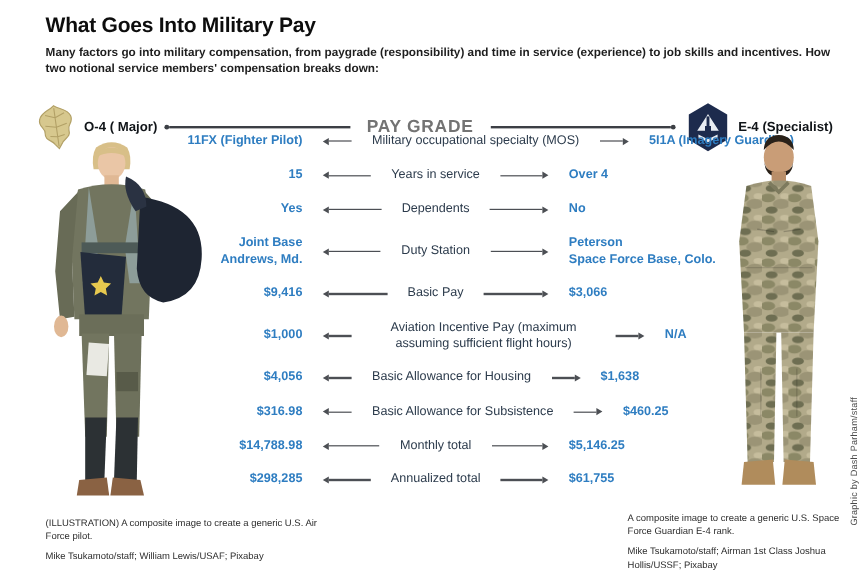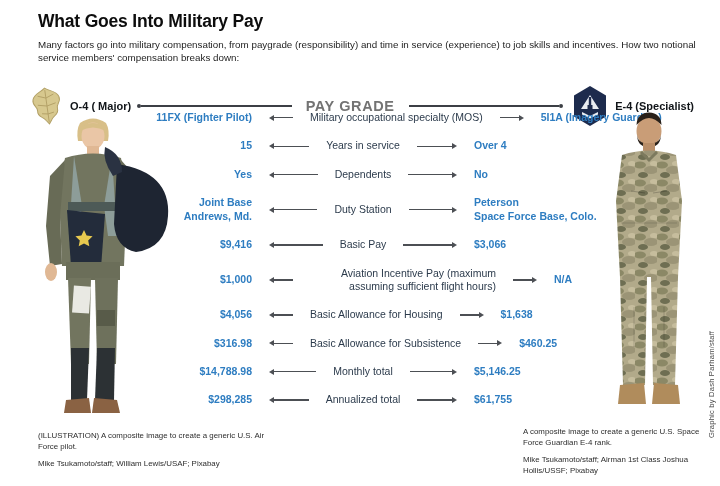--- a/index.html
+++ b/index.html
@@ -3,21 +3,21 @@
 <meta charset="utf-8">
 <style>
   * { margin:0; padding:0; box-sizing:border-box; }
   html,body { width:720px; height:486px; }
   body { font-family:"Liberation Sans", sans-serif; background:#f4f4f4; }
   .page { position:relative; width:720px; height:486px; background:#ffffff; overflow:hidden; }
 
   .title { position:absolute; left:38px; top:11px; font-size:17.5px; font-weight:800;
            color:#0d0d0d; letter-spacing:-0.2px; }
   .subtitle { position:absolute; left:38px; top:38px; width:658px; font-size:9.8px;
-              line-height:1.35; color:#1e1e1e; }
+              line-height:1.35; color:#1e1e1e;font-weight:bold; }
 
   
   .band { position:absolute; left:30px; top:84px; right:26px; height:44px;
           display:flex; align-items:center; }
   .band .rank-label { font-size:11px; font-weight:700; color:#101418; white-space:nowrap; }
   .band .seg { flex:1; display:flex; align-items:center; margin:0 6px; }
   .band .shaft { flex:1; height:1.6px; background:#3c3f45; }
   .band .dot { width:4px; height:4px; border-radius:50%; background:#3c3f45; flex:0 0 auto; }
   .band .paygrade { font-size:14.5px; font-weight:800; color:#737373; letter-spacing:0.6px;
                     margin:0 8px; white-space:nowrap; }
@@ -25,21 +25,21 @@
   .leaf-wrap { margin-right:6px; }
   .hex-wrap { margin:0 6px 0 2px; }
 
   
   .rows { position:absolute; left:148px; top:111px; width:466px; height:296px;
           display:flex; flex-direction:column; justify-content:space-between; }
   .row { display:flex; align-items:center; gap:17px; }
   .val { font-size:10.5px; font-weight:700; color:#2e7dc1; line-height:1.3; white-space:pre-line; }
   .val-o4 { width:104px; text-align:right; flex:0 0 auto; }
   .val-e4 { width:140px; text-align:left; flex:0 0 auto; }
-  .rlabel { font-size:10.5px; color:#2c3b4c; text-align:right; line-height:1.28;
+  .rlabel { font-size:10.5px; color:#2c3b4c; text-align:center; line-height:1.28;
             max-width:186px; flex:0 0 auto; }
   .arrow { flex:1 1 auto; min-width:24px; display:flex; align-items:center; }
   .arrow .shaft { flex:1; height:1.3px; background:#4c4f54; }
   .arrow .head { width:0; height:0; border-top:3px solid transparent;
                  border-bottom:3px solid transparent; flex:0 0 auto; }
   .arrow.left .head { border-right:5.5px solid #4c4f54; }
   .arrow.right .head { border-left:5.5px solid #4c4f54; }
 
   
   .photo { position:absolute; }

